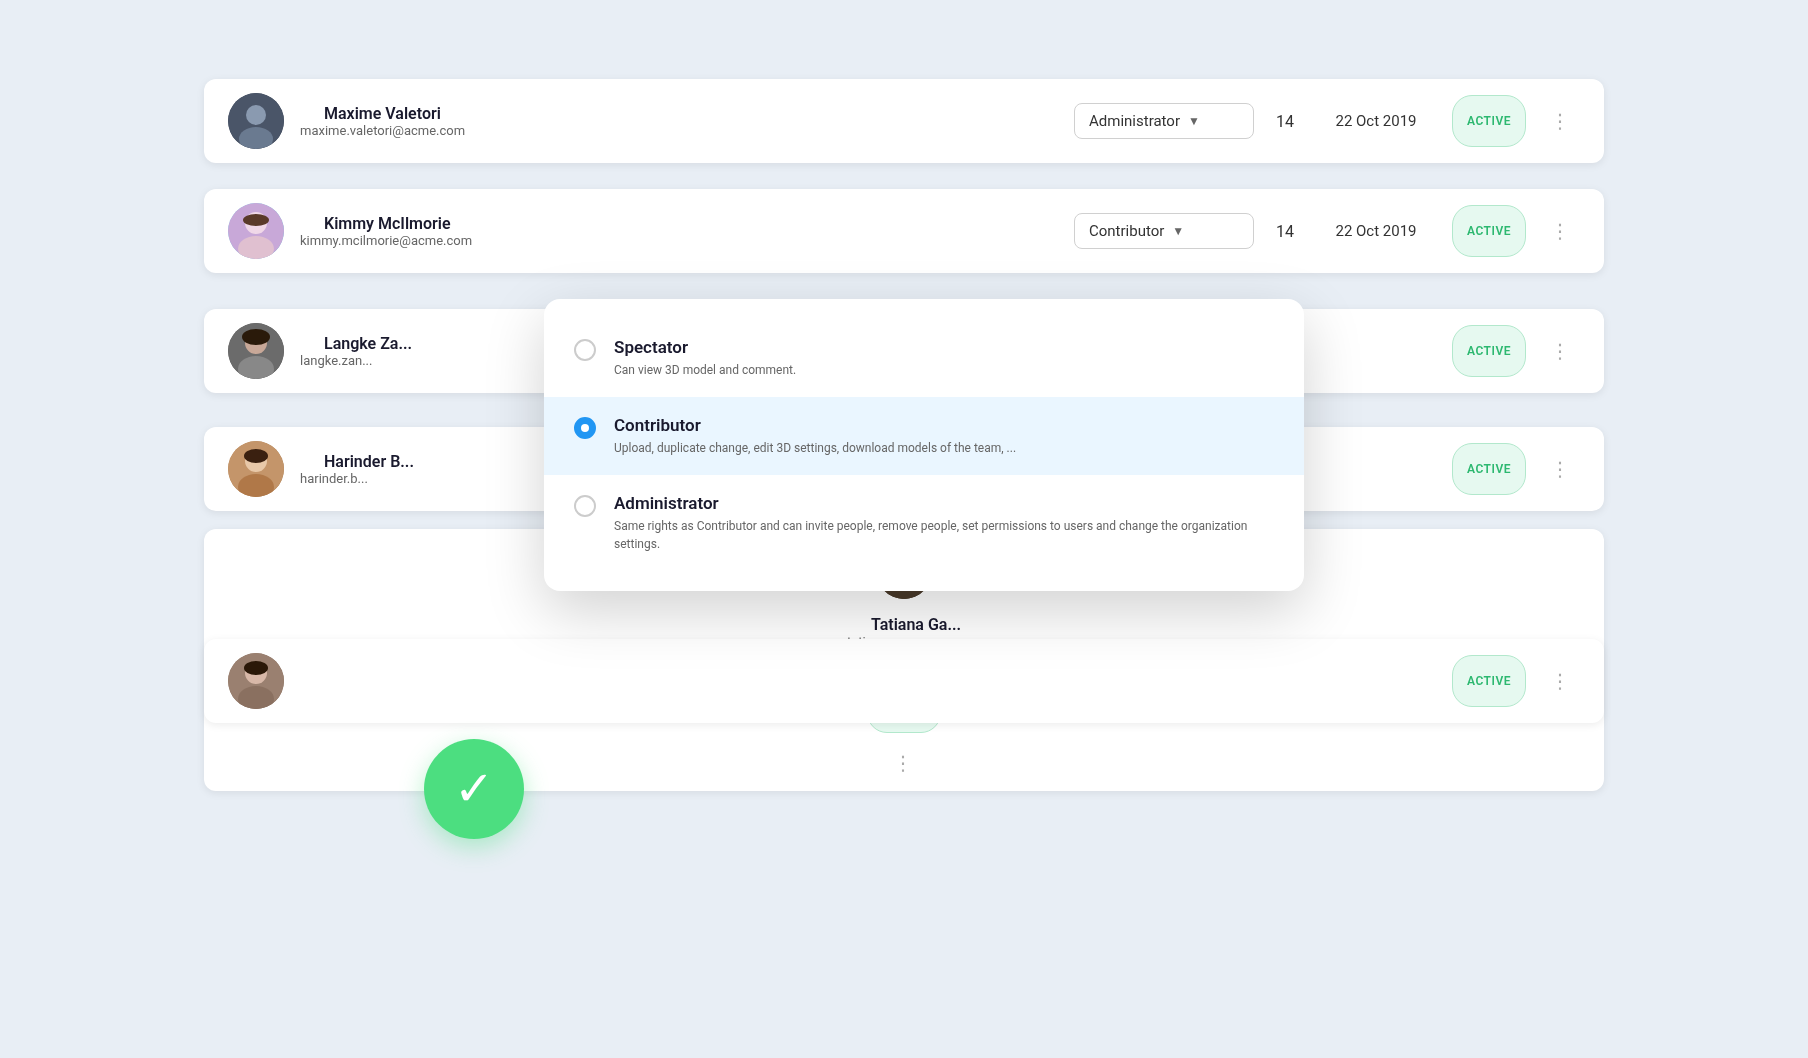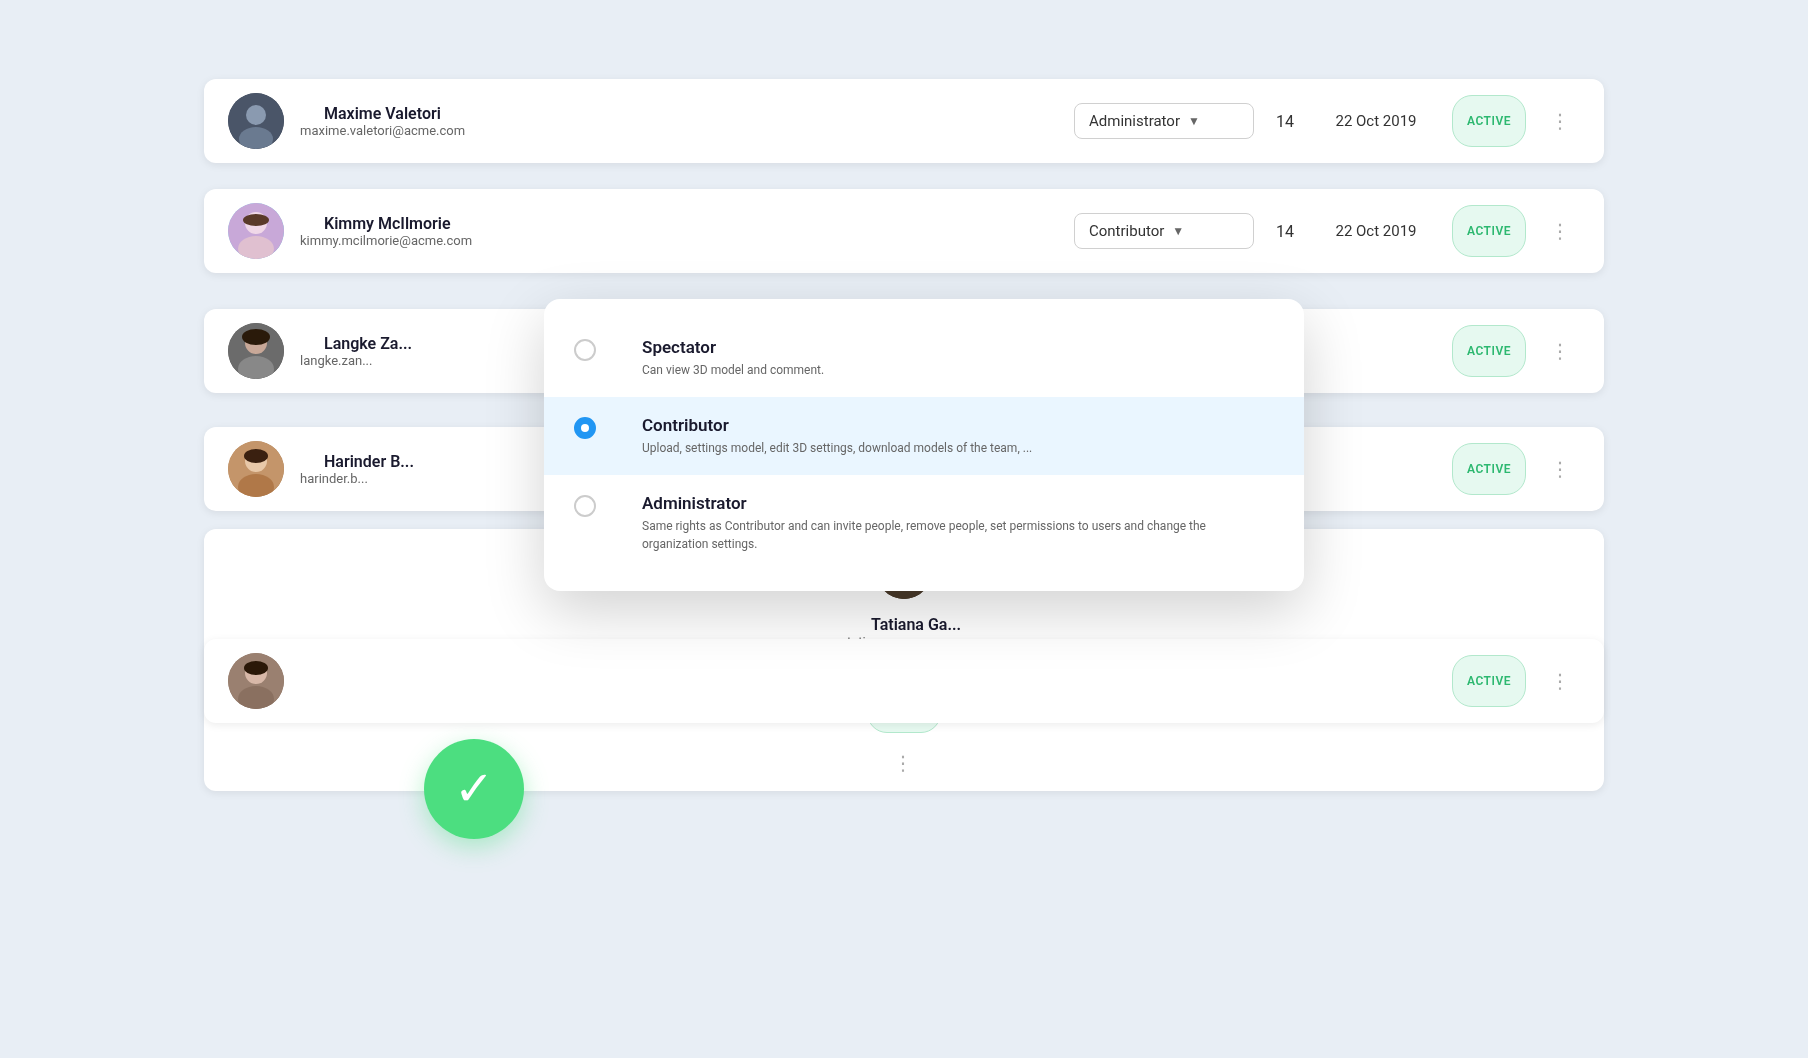--- a/index.html
+++ b/index.html
@@ -214,21 +214,20 @@
     .radio-circle.checked::after {
       content: '';
       width: 8px;
       height: 8px;
       border-radius: 50%;
       background: #fff;
     }
 
     .role-text {
       flex: 1;
-      margin-left: 28px;
     }
 
     .role-title {
       font-size: 17px;
       font-weight: 600;
       color: #1a1a2e;
       margin-bottom: 4px;
     }
 
     .role-desc {
@@ -390,21 +389,21 @@
       <div class="role-text">
         <div class="role-title">Spectator</div>
         <div class="role-desc">Can view 3D model and comment.</div>
       </div>
     </div>
 
     <div class="role-option selected">
       <div class="radio-circle checked"></div>
       <div class="role-text">
         <div class="role-title">Contributor</div>
-        <div class="role-desc">Upload, settings model, edit 3D settings, download models of the team, ...</div>
+        <div class="role-desc">Upload, duplicate change, edit 3D settings, download models of the team, ...</div>
       </div>
     </div>
 
     <div class="role-option">
       <div class="radio-circle"></div>
       <div class="role-text">
         <div class="role-title">Administrator</div>
         <div class="role-desc">Same rights as Contributor and can invite people, remove people, set permissions to users and change the organization settings.</div>
       </div>
     </div>

